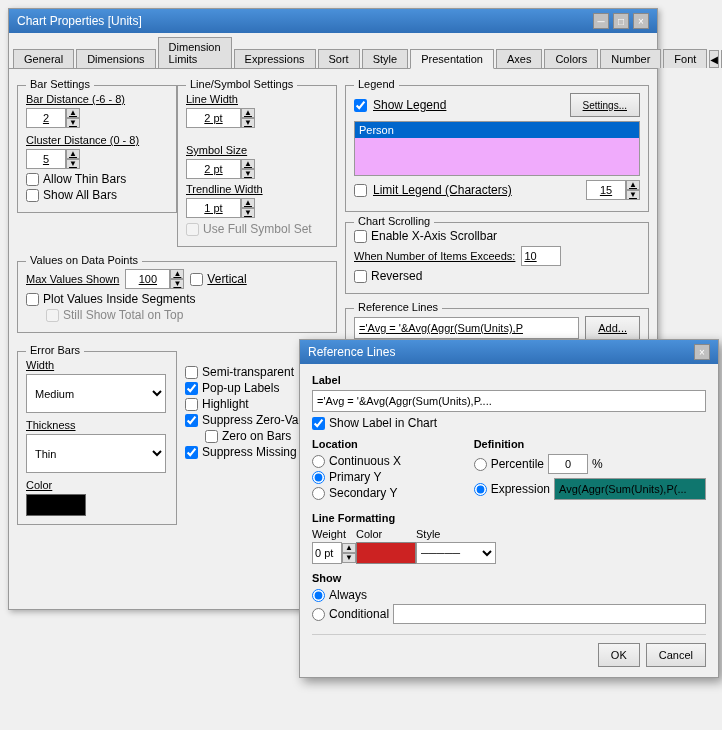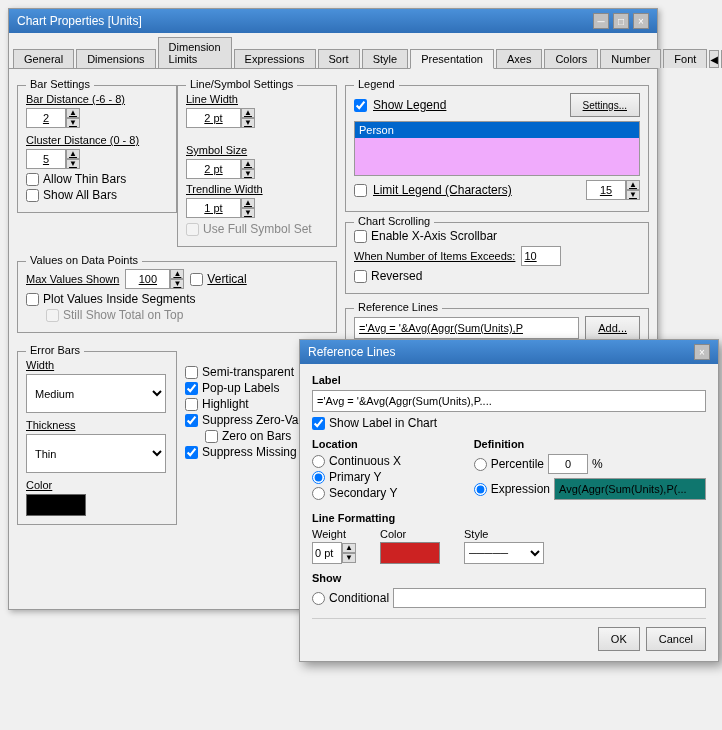--- a/index.html
+++ b/index.html
@@ -239,21 +239,21 @@
     .def-expr-input {
       flex: 1;
       height: 22px;
       border: 1px solid #999;
       background: #0f766e;
       font-size: 11px;
       padding: 0 4px;
     }
 
     
-    .line-fmt { display: flex; gap: 24px; align-items: flex-end; margin-top: 4px; }
+    .line-fmt { display: flex; gap: 0; align-items: flex-end; margin-top: 4px; }
     .fmt-group { display: flex; flex-direction: column; gap: 2px; }
     .fmt-label { font-size: 11px; }
     .fmt-input-row { display: flex; align-items: center; }
     .weight-input {
       width: 30px; height: 22px;
       border: 1px solid #999;
       background: white;
       font-size: 11px;
       padding: 0 2px;
     }
@@ -627,20 +627,24 @@
               <option>─────</option>
               <option>- - - -</option>
               <option>· · · ·</option>
             </select>
           </div>
         </div>
       </div>
 
       <div class="show-section">
         <div class="section-label">Show</div>
+        <div class="radio-row">
+          <input type="radio" name="show" checked="" style="">
+          <label>Always</label>
+        </div>
         <div class="conditional-row">
           <input type="radio" name="show" style="">
           <label>Conditional</label>
           <input class="cond-input" type="text" style="">
         </div>
       </div>
 
       <div class="dialog-buttons">
         <button class="btn">OK</button>
         <button class="btn">Cancel</button>

